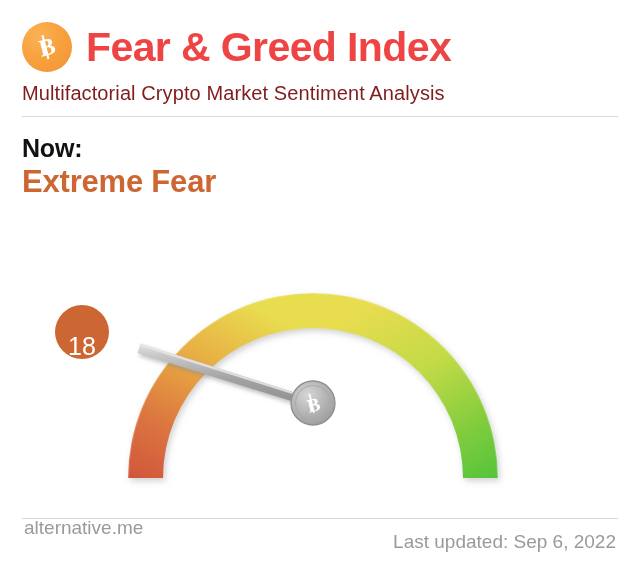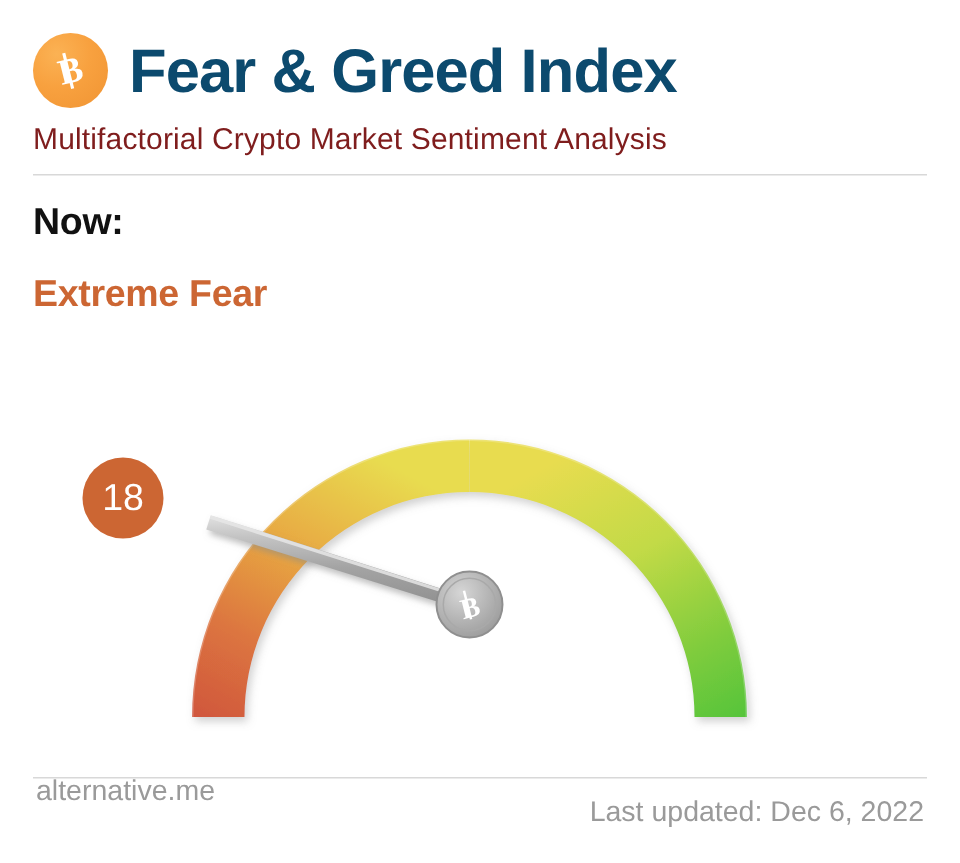--- a/index.html
+++ b/index.html
@@ -43,21 +43,21 @@
     display: flex;
     align-items: center;
     justify-content: center;
     flex: 0 0 auto;
     margin-right: 14px;
   }
   .btc-logo svg { display:block; }
   .page-title {
     font-size: 41px;
     font-weight: bold;
-    color: #0c4a6e;
+    color: #ef4444;
     letter-spacing: -0.6px;
     line-height: 1;
     white-space: nowrap;
   }
 
   .subtitle {
     position: absolute;
     left: 22px;
     top: 82px;
     font-size: 20px;
@@ -81,22 +81,22 @@
     left: 22px;
     top: 134px;
     font-size: 25px;
     font-weight: bold;
     color: #111111;
     letter-spacing: -0.2px;
   }
   .classification {
     position: absolute;
     left: 22px;
-    top: 182px;
-    font-size: 25px;
+    top: 164px;
+    font-size: 31px;
     font-weight: bold;
     letter-spacing: -0.2px;
   }
 
   
   .gauge-wrap {
     position: absolute;
     left: 0;
     top: 190px;
     width: 640px;
@@ -110,21 +110,21 @@
 
   
   .value-badge {
     position: absolute;
     left: 55px;
     top: 305px;
     width: 54px;
     height: 54px;
     border-radius: 50%;
     display: flex;
-    align-items: center;
+    align-items: flex-end;
     justify-content: center;
     color: #ffffff;
     font-size: 25px;
     line-height: 1;
   }
 
   
   .divider-bottom {
     position: absolute;
     left: 22px;
@@ -255,15 +255,15 @@
       </g>
     </svg>
   </div>
 
   <div class="value-badge" style="background: rgb(204, 102, 51); color: rgb(255, 255, 255);">
     <span>18</span>
   </div>
 
   <div class="divider-bottom"></div>
   <div class="footer-left">alternative.me</div>
-  <div class="footer-right">Last updated: Dec 6, 2022</div>
+  <div class="footer-right">Last updated: Sep 6, 2022</div>
 
 </div>
 
 </body></html>

